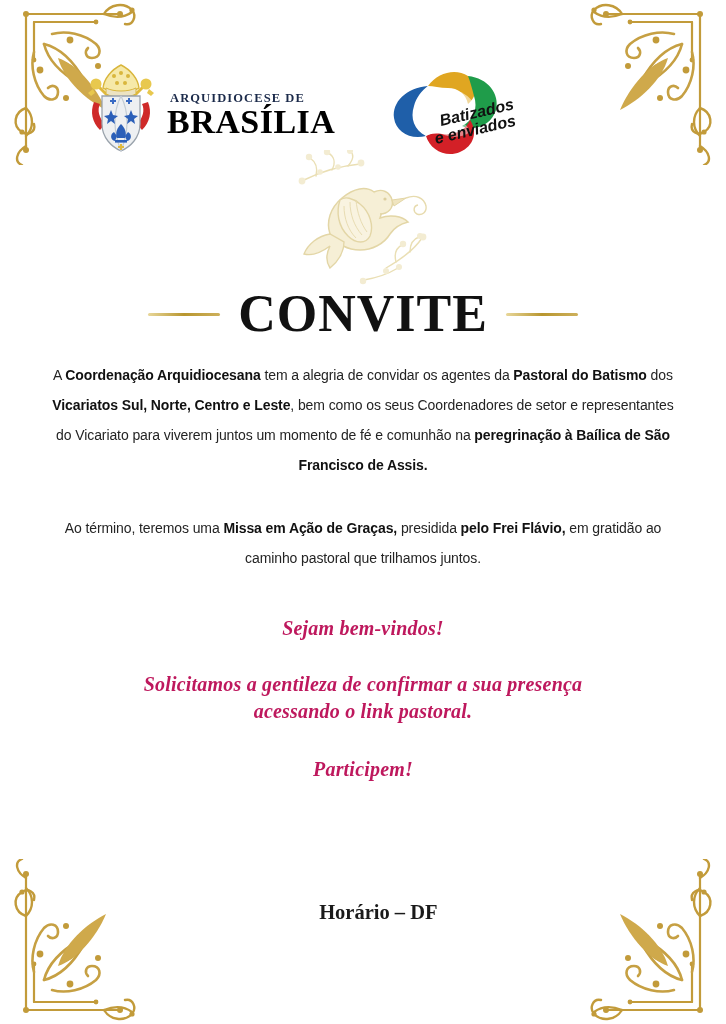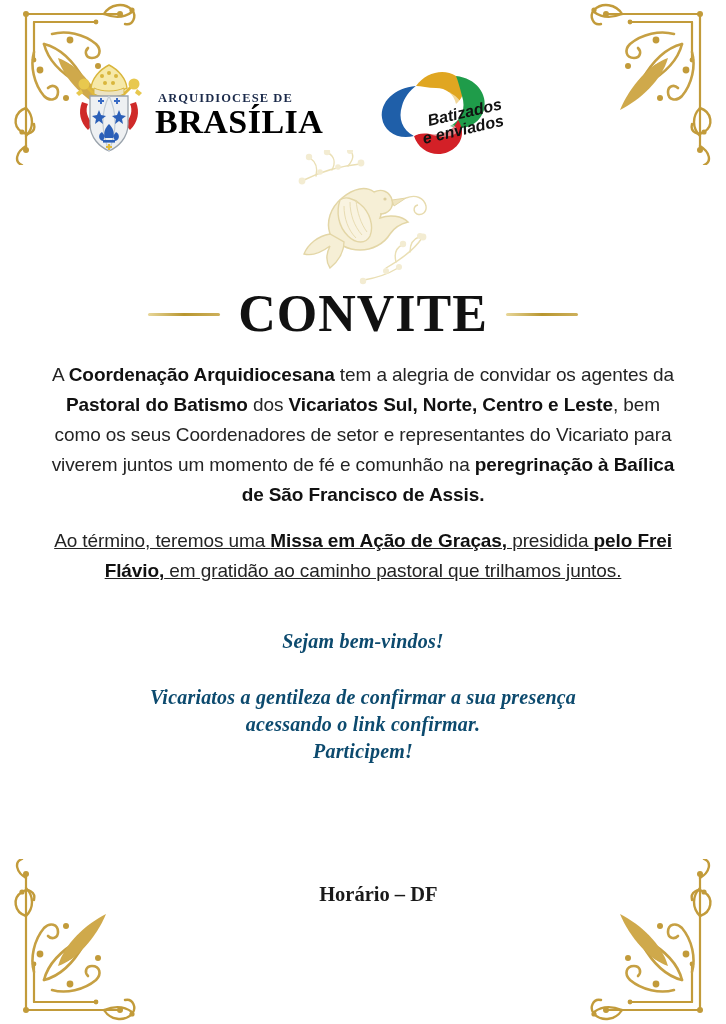--- a/index.html
+++ b/index.html
@@ -34,21 +34,21 @@
   .corner svg { display: block; width: 100%; height: 100%; }
   .corner-tl { top: 0; left: 0; }
   .corner-tr { top: 0; right: 0; transform: scaleX(-1); }
   .corner-bl { bottom: 0; left: 0; transform: scaleY(-1); }
   .corner-br { bottom: 0; right: 0; transform: scale(-1, -1); }
 
   
   .header {
     position: absolute;
     top: 58px;
-    left: 0;
+    left: 12px;
     width: 574px;
     height: 110px;
   }
   .logo-arq {
     position: absolute;
     left: 72px;
     top: 4px;
     display: flex;
     align-items: center;
     gap: 9px;
@@ -128,42 +128,42 @@
   
   .content {
     position: absolute;
     top: 360px;
     left: 48px;
     width: 630px;
     text-align: center;
   }
   .para {
     font-family: "Liberation Sans", sans-serif;
-    font-size: 19px;
+    font-size: 14px;
     line-height: 30px;
     color: #242424;
     margin: 0;
     letter-spacing: -0.1px;
   }
   .para b { font-weight: 700; color: #111; }
-  .para-2 { margin-top: 16px; text-decoration: underline; }
+  .para-2 { margin-top: 33px; }
 
   .script {
     font-family: "Liberation Serif", serif;
     font-style: italic;
     font-weight: 700;
     font-size: 20px;
     line-height: 27px;
-    color: #0c4a6e;
+    color: #be185d;
     margin: 0;
     letter-spacing: 0.2px;
   }
   .script-welcome { margin-top: 42px; }
   .script-rsvp { margin-top: 29px; }
-  .script-join { }
+  .script-join { margin-top: 31px; }
 
   .details {
     font-family: "Liberation Serif", serif;
     font-weight: 700;
     font-size: 20.5px;
     line-height: 29px;
     color: #1a1a1a;
     margin: 0;
     margin-top: 28px;
     white-space: pre-wrap;
@@ -486,22 +486,22 @@
     <div class="rule"></div>
   </div>
 
   <div class="content">
     <p class="para"><span>A </span><b>Coordenação Arquidiocesana</b><span> tem a alegria de convidar os agentes da </span><b>Pastoral do Batismo</b><span> dos </span><b>Vicariatos Sul, Norte, Centro e Leste</b><span>, bem como os seus Coordenadores de setor e representantes do Vicariato para viverem juntos um momento de fé e comunhão na </span><b>peregrinação à Baílica de São Francisco de Assis.</b></p>
     <p class="para para-2"><span>Ao término, teremos uma </span><b>Missa em Ação de Graças,</b><span> presidida </span><b>pelo Frei Flávio,</b><span> em gratidão ao caminho pastoral que trilhamos juntos.</span></p>
 
     <p class="script script-welcome">Sejam bem-vindos!</p>
 
     <p class="script script-rsvp">
-      <span>Vicariatos a gentileza de confirmar a sua presença</span><br>
-      <span>acessando o link confirmar.</span>
+      <span>Solicitamos a gentileza de confirmar a sua presença</span><br>
+      <span>acessando o link pastoral.</span>
     </p>
 
     <p class="script script-join">Participem!</p>
 
     <p class="details">
       <br>
       <span>Horário – DF</span><br>
     </p>
   </div>
 

